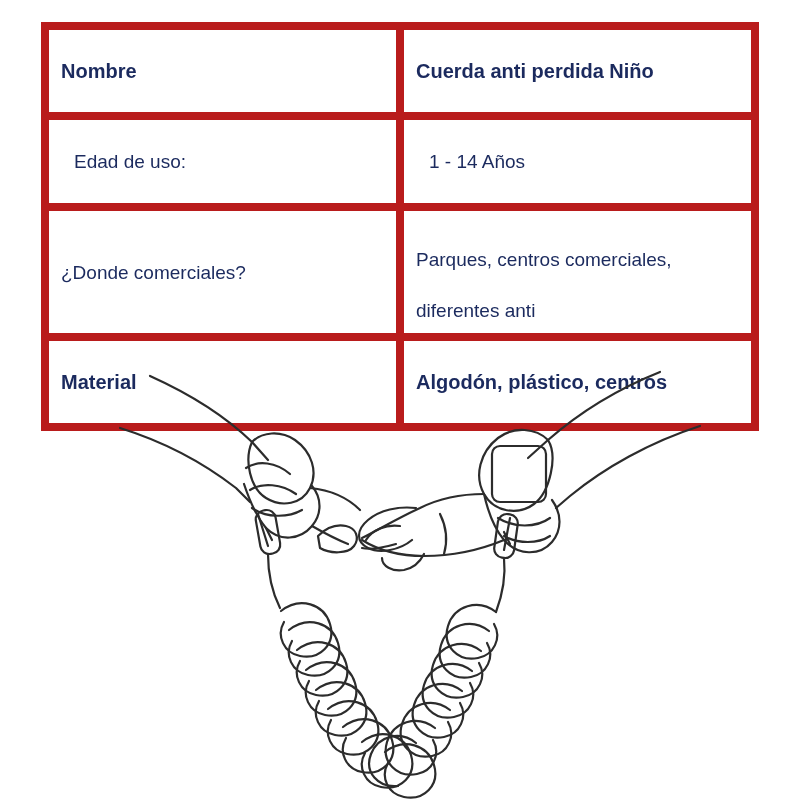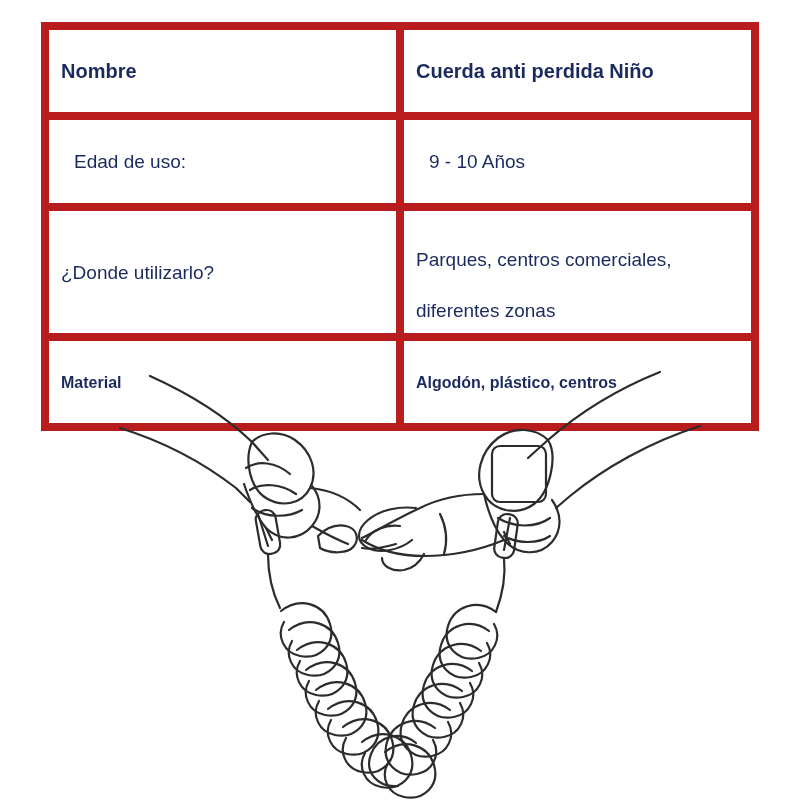--- a/index.html
+++ b/index.html
@@ -37,21 +37,21 @@
     font-size: 19px;
     line-height: 1.32;
     padding: 10px 12px;
   }
   .spec-table td.label-col { width: 50%; }
   .spec-table td.value-col { width: 50%; border-radius: 21px; }
   .row-name td { font-weight: bold; font-size: 20px; height: 62px; }
   .row-edad td { height: 63px; padding-left: 25px; }
   .row-long td { height: 63px; }
   .row-donde td { height: 82px; }
-  .row-material td { font-weight: bold; font-size: 16px; height: 62px; padding-left: 12px; }
+  .row-material td { font-weight: bold; font-size: 20px; height: 62px; padding-left: 12px; }
   .value-two-lines { display: block; margin-top: 26px; }
 
   
   .illustration {
     position: absolute;
     left: 0;
     top: 368px;
     width: 800px;
     height: 432px;
   }
@@ -63,27 +63,27 @@
 <div class="page">
 
   <table class="spec-table">
     <tbody>
       <tr class="row-name">
         <td class="label-col">Nombre</td>
         <td class="value-col">Cuerda anti perdida Niño</td>
       </tr>
       <tr class="row-edad">
         <td class="label-col">Edad de uso:</td>
-        <td class="value-col">9 - 10 Años</td>
+        <td class="value-col">1 - 14 Años</td>
       </tr>
       <tr class="row-donde">
-        <td class="label-col">¿Donde utilizarlo?</td>
+        <td class="label-col">¿Donde comerciales?</td>
         <td class="value-col">
           <span class="value-two-lines">Parques, centros comerciales,</span>
-          <span class="value-two-lines">diferentes zonas</span>
+          <span class="value-two-lines">diferentes anti</span>
         </td>
       </tr>
       <tr class="row-material">
         <td class="label-col">Material</td>
         <td class="value-col">Algodón, plástico, centros</td>
       </tr>
     </tbody>
   </table>
 
   <div class="illustration">

